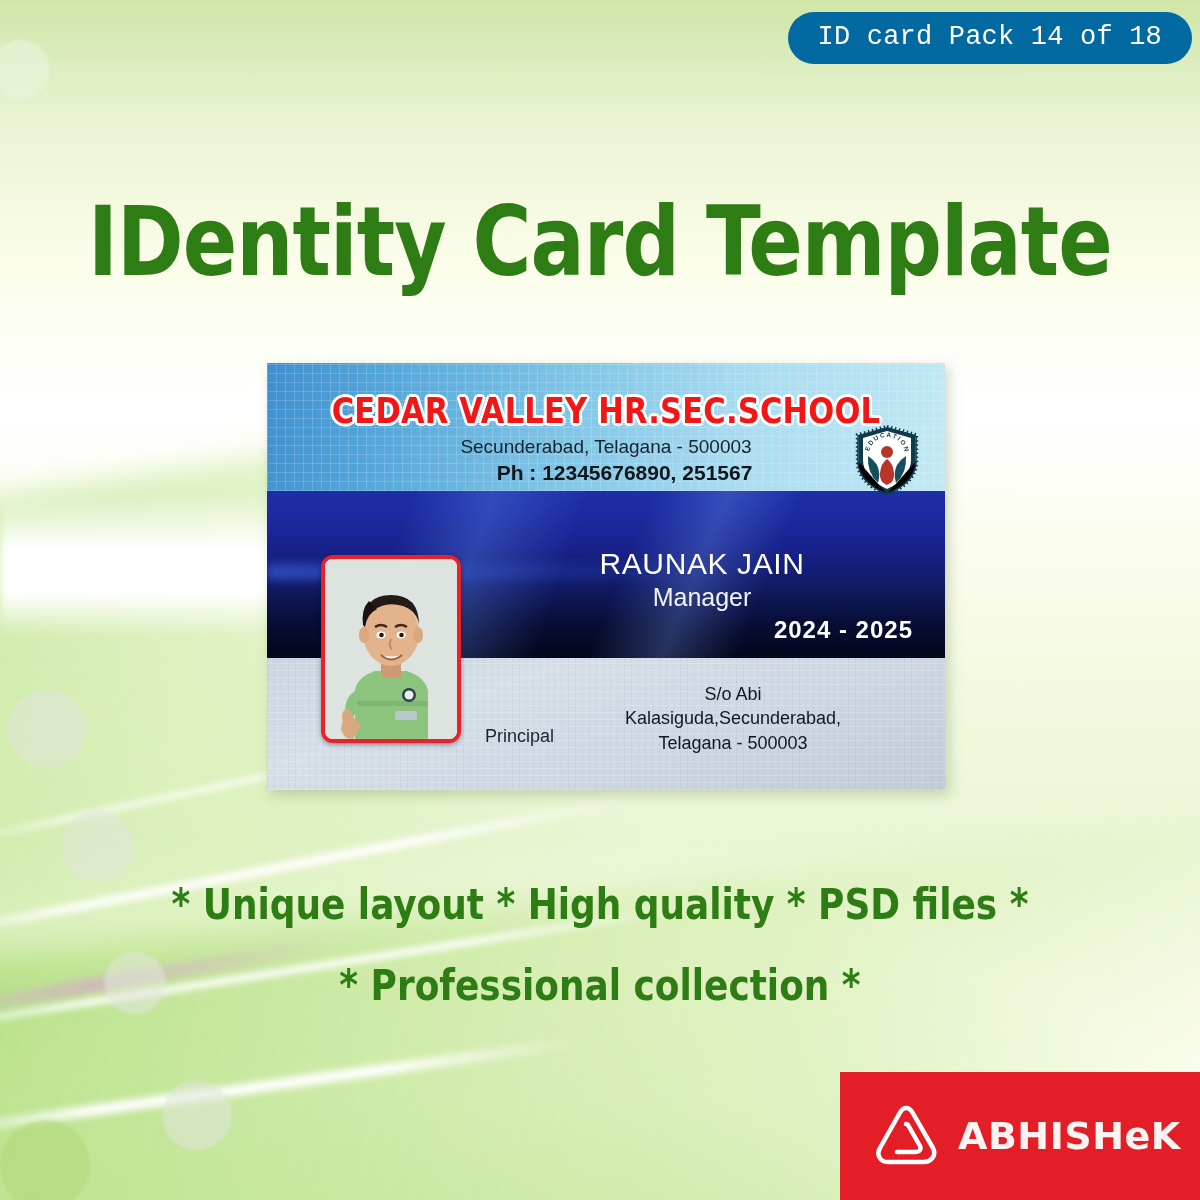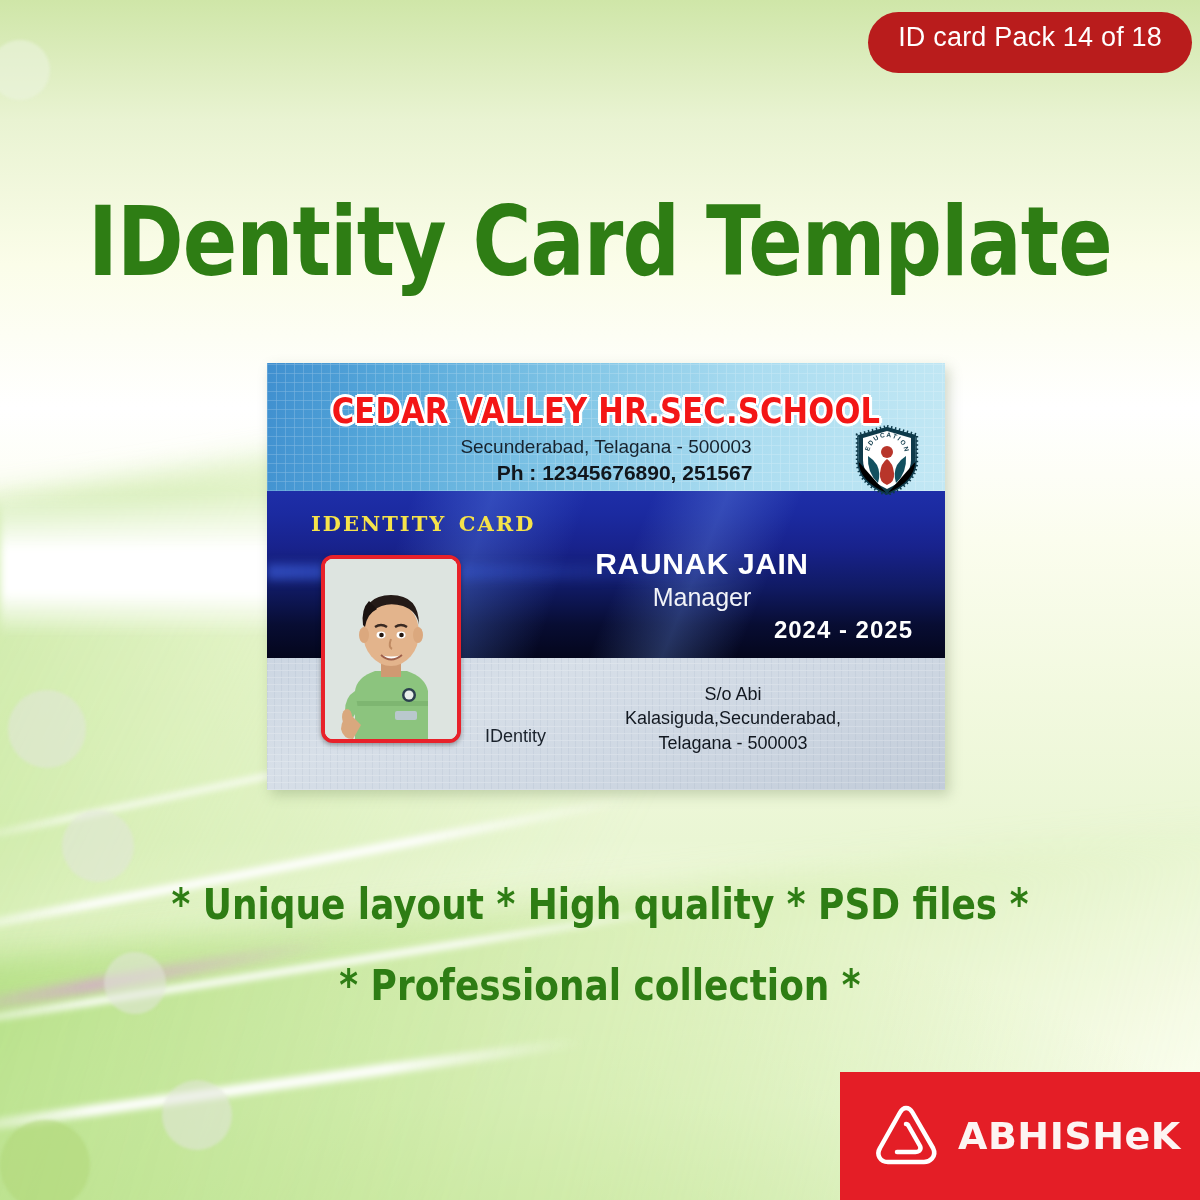--- a/index.html
+++ b/index.html
@@ -35,23 +35,23 @@
     background:linear-gradient(90deg,rgba(200,120,220,0) 0%,rgba(224,140,230,.55) 40%,rgba(210,130,225,0) 100%);filter:blur(5px);}
   .bubble{position:absolute;border-radius:50%;background:rgba(225,230,218,.55);filter:blur(1.5px);}
   .b1{left:8px;top:690px;width:78px;height:78px;}
   .b2{left:62px;top:810px;width:72px;height:72px;}
   .b3{left:104px;top:952px;width:62px;height:62px;}
   .b4{left:162px;top:1080px;width:70px;height:70px;}
   .b5{left:0px;top:1120px;width:90px;height:90px;background:rgba(175,214,118,.5);}
   .b6{left:-10px;top:40px;width:60px;height:60px;background:rgba(235,243,222,.6);}
 
   
-  .pill{position:absolute;right:8px;top:12px;background:#b91c1c;color:#ffffff;
-    border-radius:40px;padding:10px 30px 20px 30px;font-size:27px;letter-spacing:.2px;
-    font-family:Liberation Sans, sans-serif;white-space:nowrap;}
+  .pill{position:absolute;right:8px;top:12px;background:#0369a1;color:#ffffff;
+    border-radius:40px;padding:10px 30px 12px 30px;font-size:27px;letter-spacing:.2px;
+    font-family:Liberation Mono, monospace;white-space:nowrap;}
 
   
   .title{position:absolute;left:0;right:0;top:186px;text-align:center;
     color:#2e7d14;font-size:96px;font-weight:bold;letter-spacing:-1px;
     font-family:"DejaVu Sans Condensed","Liberation Sans",sans-serif;
     transform:scaleX(.93);}
 
   
   .card{position:absolute;left:267px;top:363px;width:678px;height:427px;
     overflow:hidden;box-shadow:4px 5px 12px rgba(90,110,70,.28);background:#22c55e;}
@@ -82,21 +82,21 @@
   .band-sheen{position:absolute;left:0;right:0;top:44%;height:16px;
     background:linear-gradient(90deg,rgba(70,110,245,.55) 0%,rgba(60,100,240,.28) 30%,rgba(20,30,90,0) 70%);
     filter:blur(5px);}
   .idcard-label{position:absolute;left:44px;top:12px;color:#f6e34a;font-size:30px;
     font-family:"DejaVu Serif","Liberation Serif",serif;font-weight:bold;
     letter-spacing:2px;font-variant:small-caps;text-transform:lowercase;}
   .photo{position:absolute;left:54px;top:64px;width:132px;height:180px;
     border:4px solid #e8212a;border-radius:12px;overflow:hidden;
     background:#d6ddd8;z-index:6;box-shadow:0 2px 5px rgba(0,0,0,.35);}
   .holder-name{position:absolute;left:255px;top:56px;width:360px;text-align:center;
-    color:#ffffff;font-size:30px;font-weight:bold;letter-spacing:.6px;}
+    color:#ffffff;font-size:30px;font-weight:normal;letter-spacing:.6px;}
   .holder-role{position:absolute;left:255px;top:92px;width:360px;text-align:center;
     color:#f2f4f8;font-size:25px;}
   .session{position:absolute;right:32px;bottom:14px;color:#ffffff;font-size:24px;
     font-weight:bold;letter-spacing:1px;}
 
   .card-footer{position:relative;height:132px;
     background:linear-gradient(160deg,#ccd6e2 0%,#d7dfe8 30%,#cfd8e3 60%,#c2ccd9 100%);}
   .card-footer:after{content:"";position:absolute;inset:0;opacity:.22;
     background-image:
       repeating-linear-gradient(0deg, rgba(255,255,255,.8) 0px, rgba(255,255,255,.8) 1px, transparent 1px, transparent 7px),
@@ -177,21 +177,20 @@
         <path d="M13 31 Q12 48 23 58 Q26 48 22 40 Q18 34 13 31 Z" fill="#12505f"></path>
         <path d="M51 31 Q52 48 41 58 Q38 48 42 40 Q46 34 51 31 Z" fill="#12505f"></path>
         <text font-size="6.5" font-weight="bold" fill="#0e3a4a" letter-spacing="1.4" font-family="Liberation Sans, sans-serif">
           <textPath href="#arcpath" startOffset="6%">EDUCATION</textPath>
         </text>
       </svg>
     </div>
 
     <div class="card-band">
       <div class="band-sheen"></div>
-      <div class="idcard-label">identity card</div>
 
       <div class="photo">
         <div class="ph-bg"></div>
         <svg viewBox="0 0 132 180" width="132" height="180" style="position:absolute;inset:0">
           <rect width="132" height="180" fill="#dde4e0"></rect>
 
           <path d="M30 180 L30 132 Q32 118 50 112 L82 112 Q100 118 103 132 L103 180 Z" fill="#8cc47e"></path>
           <path d="M30 142 L103 142 L103 147 L30 147 Z" fill="#7eb671"></path>
 
           <path d="M30 132 Q20 138 20 152 Q20 160 26 162 L33 150 Z" fill="#8cc47e"></path>
@@ -226,21 +225,21 @@
           <path d="M56 96 Q66 105 77 96" stroke="#9d5f4a" stroke-width="1.8" fill="none"></path>
         </svg>
       </div>
 
       <div class="holder-name">RAUNAK JAIN</div>
       <div class="holder-role">Manager</div>
       <div class="session">2024 - 2025</div>
     </div>
 
     <div class="card-footer">
-      <div class="principal">IDentity</div>
+      <div class="principal">Principal</div>
       <div class="addr-block">
         <div>S/o Abi</div>
         <div>Kalasiguda,Secunderabad,</div>
         <div>Telagana - 500003</div>
       </div>
     </div>
   </div>
 
   <div class="features">
     <div class="feat-line feat-1">*  Unique layout  *   High quality   *   PSD files *</div>

